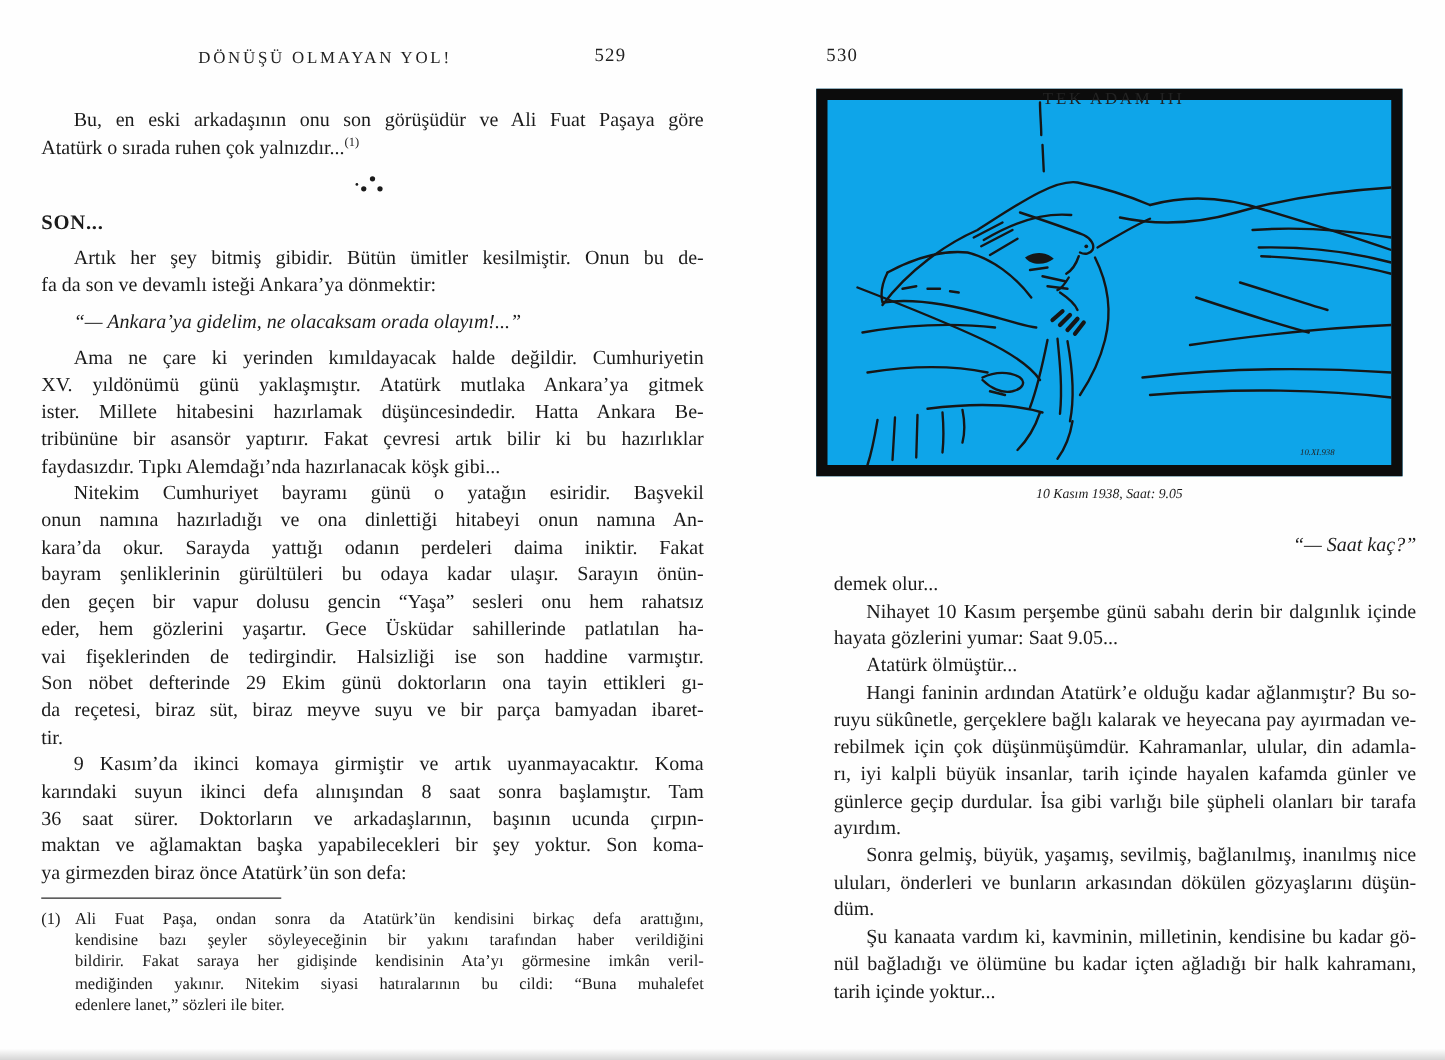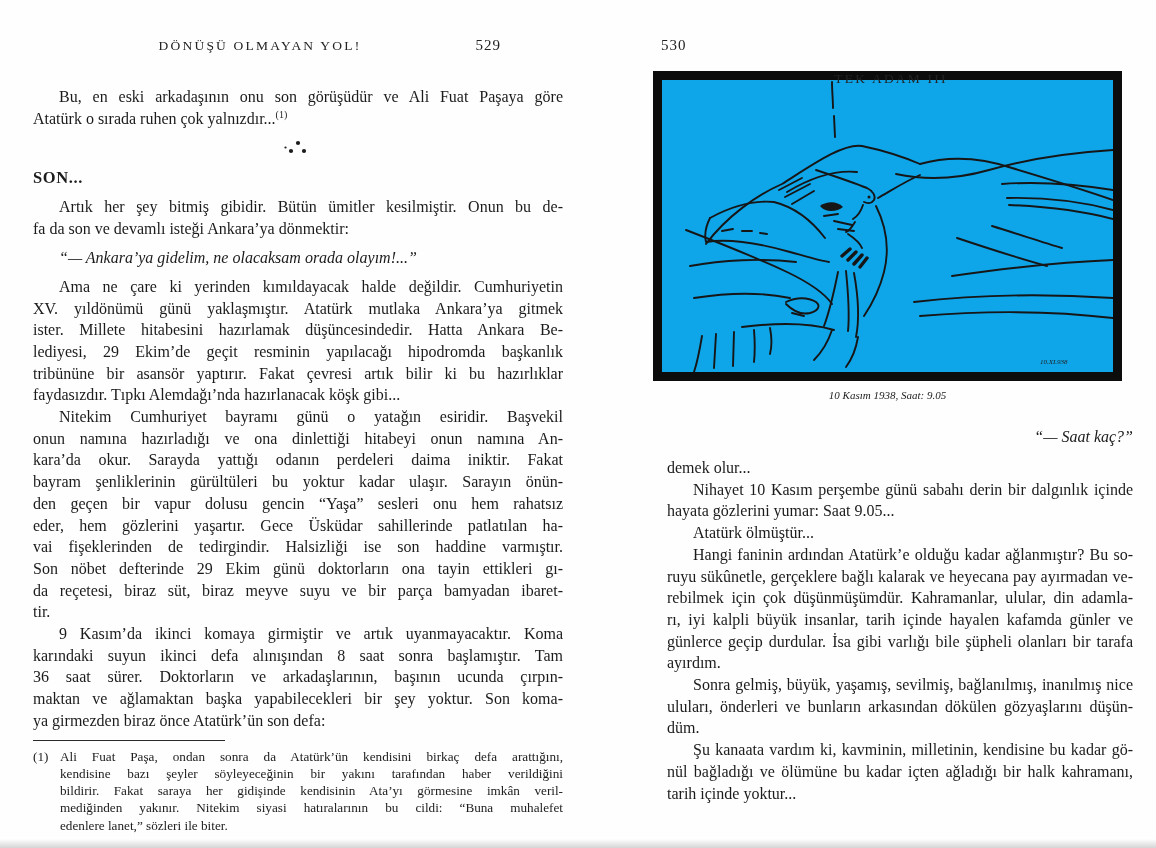--- a/index.html
+++ b/index.html
@@ -84,29 +84,28 @@
 
       <div class="para">
           <div class="ln">Artık her şey bitmiş gibidir. Bütün ümitler kesilmiştir. Onun bu de-</div>
           <div class="ln last">fa da son ve devamlı isteği Ankara’ya dönmektir:</div>
         </div>
       <div class="quote">“— Ankara’ya gidelim, ne olacaksam orada olayım!...”</div>
       <div class="para">
           <div class="ln">Ama ne çare ki yerinden kımıldayacak halde değildir. Cumhuriyetin</div>
           <div class="ln">XV. yıldönümü günü yaklaşmıştır. Atatürk mutlaka Ankara’ya gitmek</div>
           <div class="ln">ister. Millete hitabesini hazırlamak düşüncesindedir. Hatta Ankara Be-</div>
-          <div class="ln">lediyesi, 29 Ekim’de geçit resminin yapılacağı hipodromda başkanlık</div>
           <div class="ln">tribününe bir asansör yaptırır. Fakat çevresi artık bilir ki bu hazırlıklar</div>
           <div class="ln last">faydasızdır. Tıpkı Alemdağı’nda hazırlanacak köşk gibi...</div>
         </div>
       <div class="para">
           <div class="ln">Nitekim Cumhuriyet bayramı günü o yatağın esiridir. Başvekil</div>
           <div class="ln">onun namına hazırladığı ve ona dinlettiği hitabeyi onun namına An-</div>
           <div class="ln">kara’da okur. Sarayda yattığı odanın perdeleri daima iniktir. Fakat</div>
-          <div class="ln">bayram şenliklerinin gürültüleri bu yoktur kadar ulaşır. Sarayın önün-</div>
+          <div class="ln">bayram şenliklerinin gürültüleri bu odaya kadar ulaşır. Sarayın önün-</div>
           <div class="ln">den geçen bir vapur dolusu gencin “Yaşa” sesleri onu hem rahatsız</div>
           <div class="ln">eder, hem gözlerini yaşartır. Gece Üsküdar sahillerinde patlatılan ha-</div>
           <div class="ln">vai fişeklerinden de tedirgindir. Halsizliği ise son haddine varmıştır.</div>
           <div class="ln">Son nöbet defterinde 29 Ekim günü doktorların ona tayin ettikleri gı-</div>
           <div class="ln">da reçetesi, biraz süt, biraz meyve suyu ve bir parça bamyadan ibaret-</div>
           <div class="ln last">tir.</div>
         </div>
       <div class="para">
           <div class="ln">9 Kasım’da ikinci komaya girmiştir ve artık uyanmayacaktır. Koma</div>
           <div class="ln">karındaki suyun ikinci defa alınışından 8 saat sonra başlamıştır. Tam</div>

